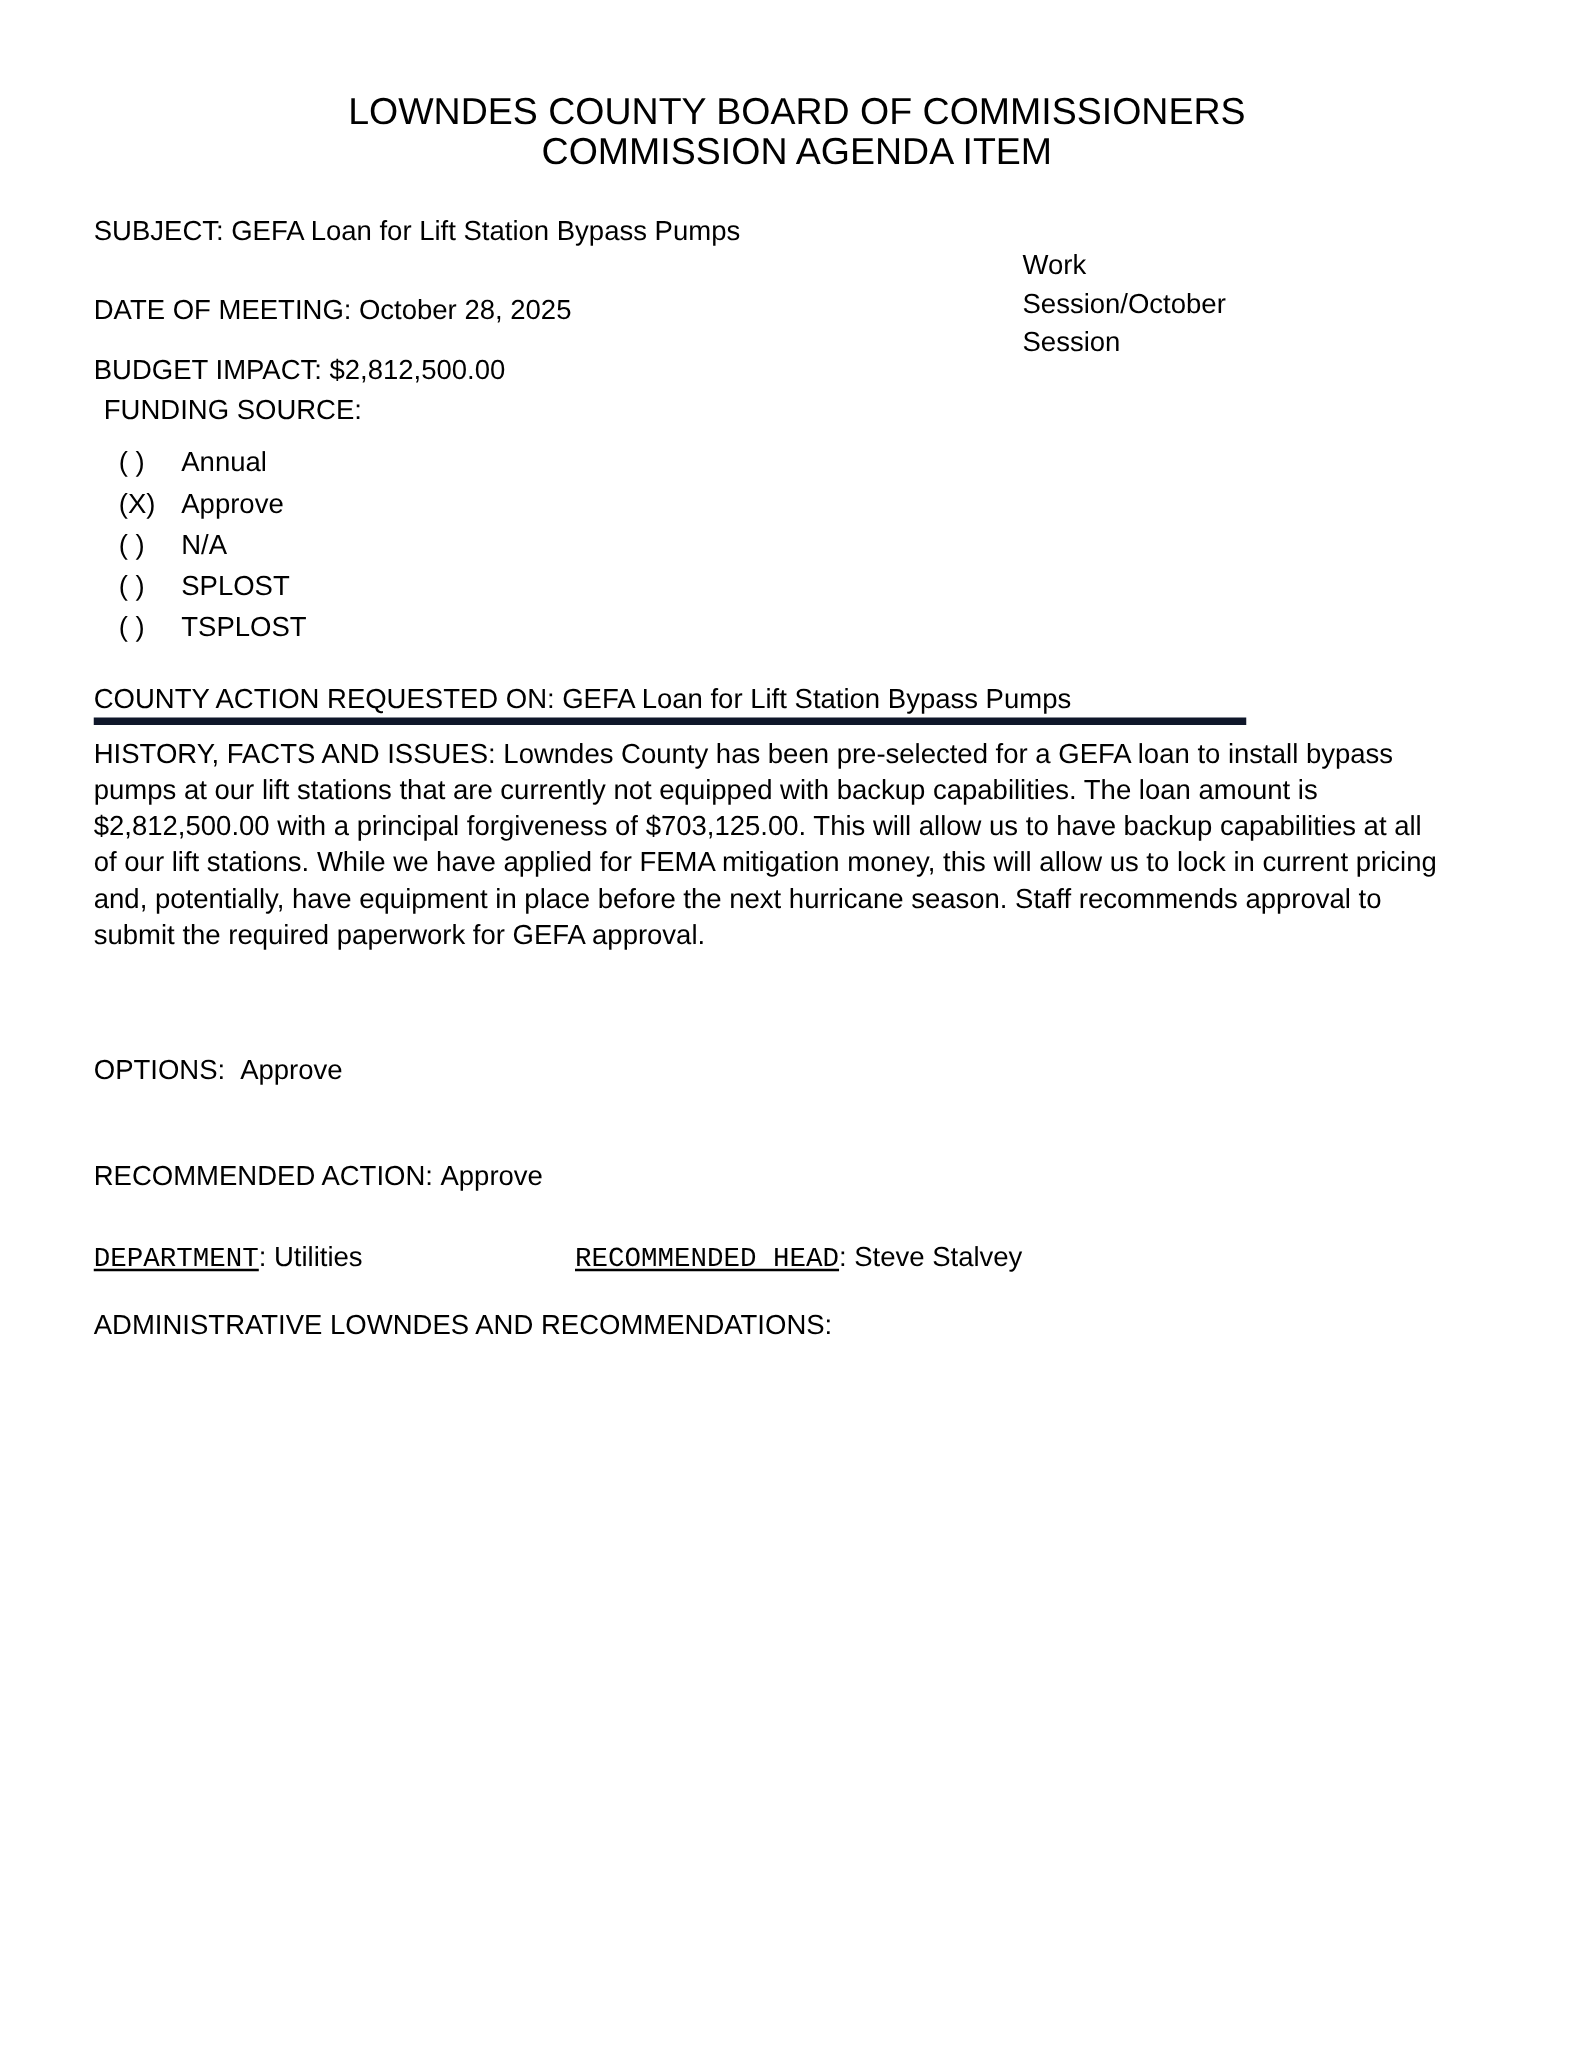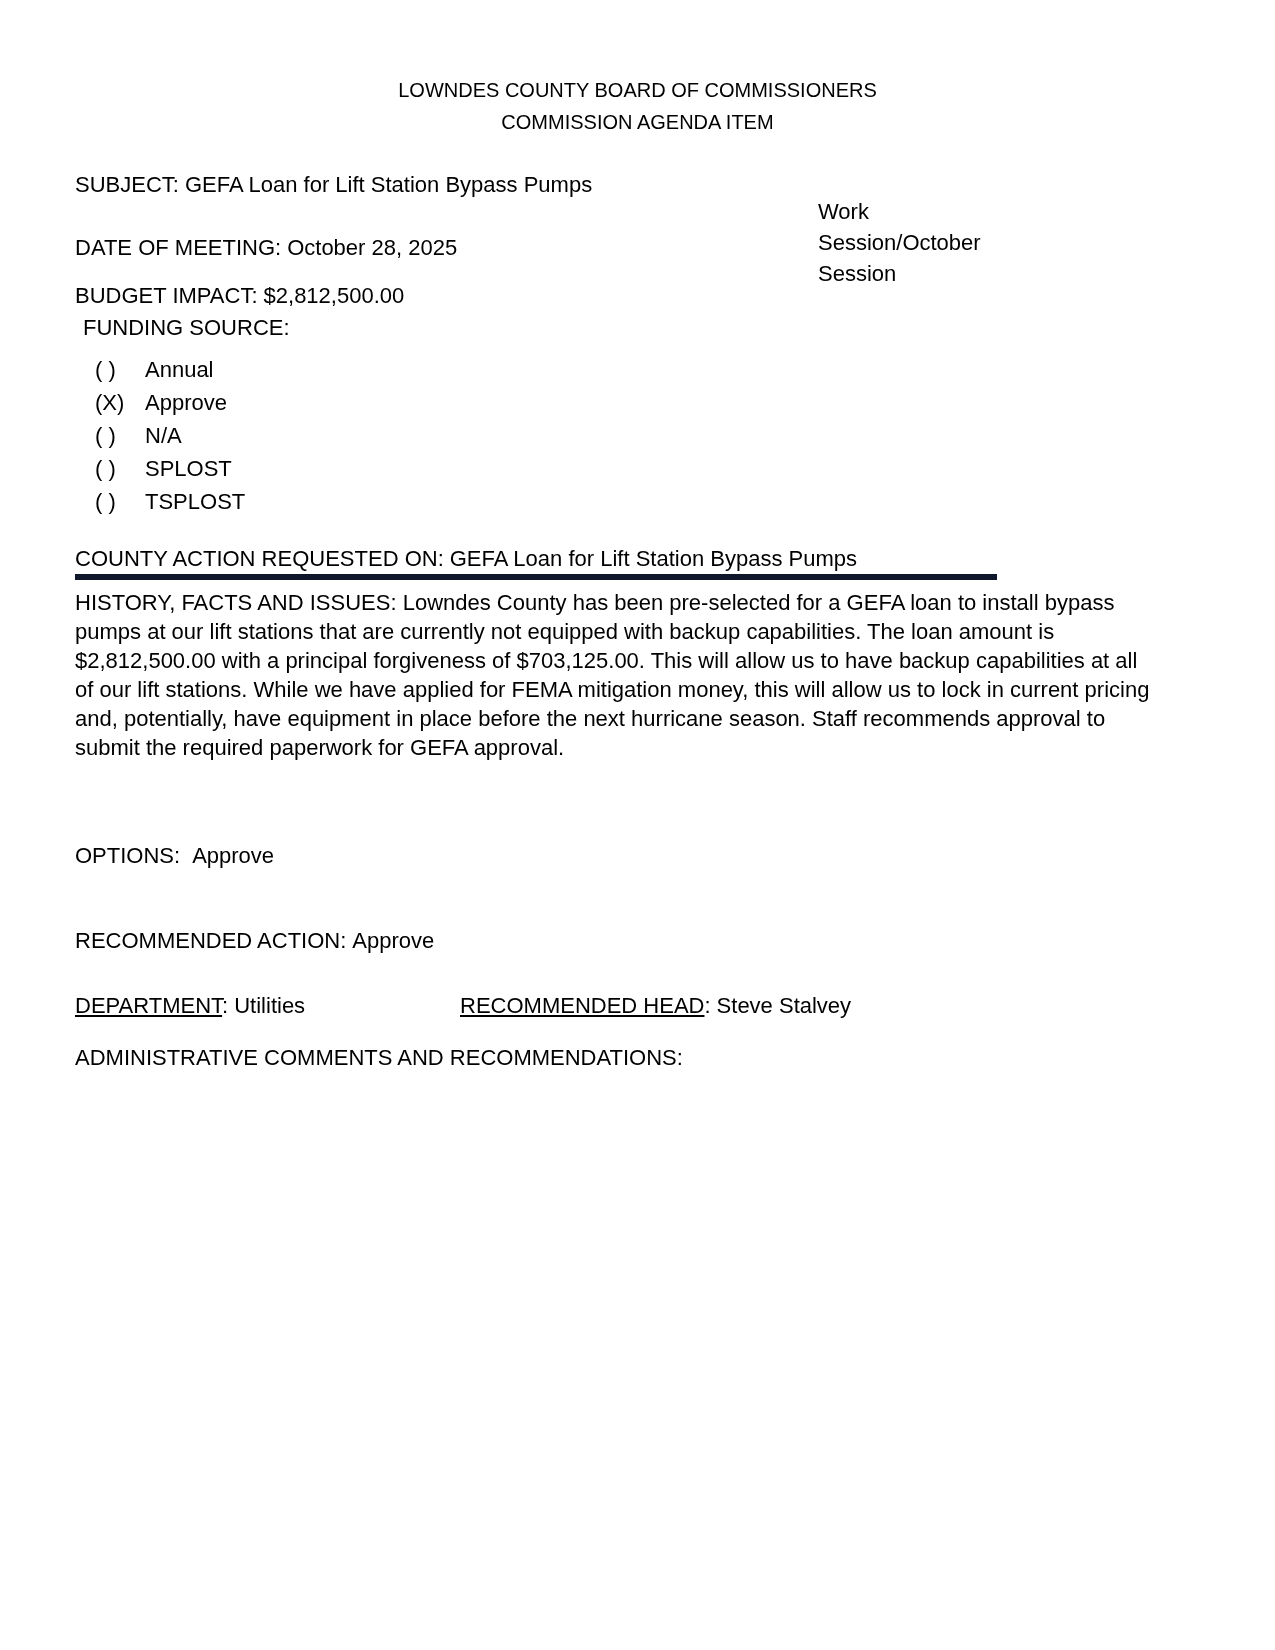--- a/index.html
+++ b/index.html
@@ -15,21 +15,21 @@
     line-height: 26px;
     box-sizing: border-box;
     overflow: hidden;
   }
   .content {
     padding: 0 140px 0 75px;
   }
   .doc-title {
     padding-top: 74px;
     text-align: center;
-    font-size: 20px;
+    font-size: 30px;
     line-height: 32px;
   }
   .subject-row { margin-top: 34px; }
   .label { }
   .val { margin-left: 6px; }
   .session-block {
     position: absolute;
     left: 818px;
     top: 196px;
     width: 190px;
@@ -57,21 +57,21 @@
   .history-par {
     margin-top: 8px;
     width: 1075px;
     line-height: 29px;
   }
   .options-row { margin-top: 81px; }
   .options-row .val { margin-left: 12px; }
   .recommended-row { margin-top: 59px; }
   .dept-row { margin-top: 39px; display: flex; }
   .dept-col-1 { width: 385px; flex: 0 0 385px; }
-  .u { text-decoration: underline; }
+  .u { text-decoration: underline; font-family: Liberation Mono, monospace; }
   .admin-row { margin-top: 26px; }
 </style>
 </head>
 <body>
 
 <div class="page">
 
   <div class="doc-title">
     <div>LOWNDES COUNTY BOARD OF COMMISSIONERS</div>
     <div>COMMISSION AGENDA ITEM</div>
@@ -144,17 +144,17 @@
     <div class="dept-row">
       <div class="dept-col-1">
         <span class="label u">DEPARTMENT</span><span>:</span><span class="val">Utilities</span>
       </div>
       <div class="dept-col-2">
         <span class="label u">RECOMMENDED HEAD</span><span>:</span><span class="val">Steve Stalvey</span>
       </div>
     </div>
 
     <div class="admin-row">
-      <span class="label">ADMINISTRATIVE COMMENTS AND RECOMMENDATIONS:</span>
+      <span class="label">ADMINISTRATIVE LOWNDES AND RECOMMENDATIONS:</span>
     </div>
 
   </div>
 </div>
 
 </body></html>

